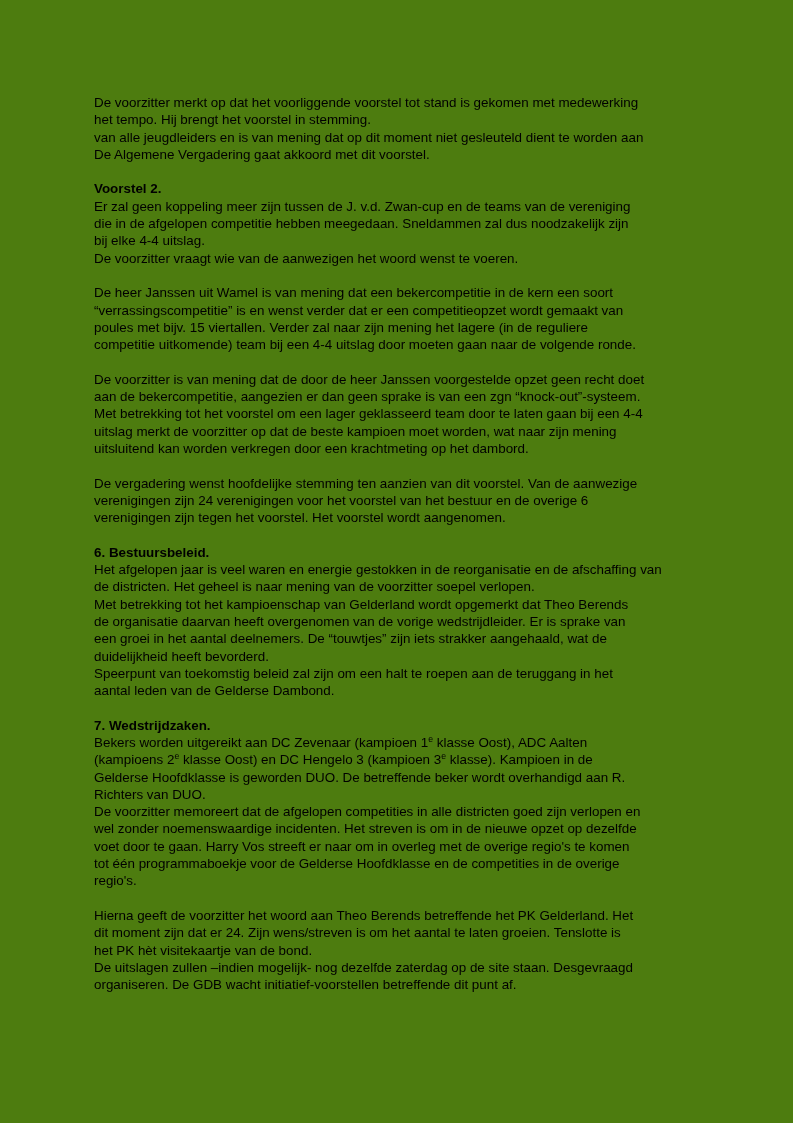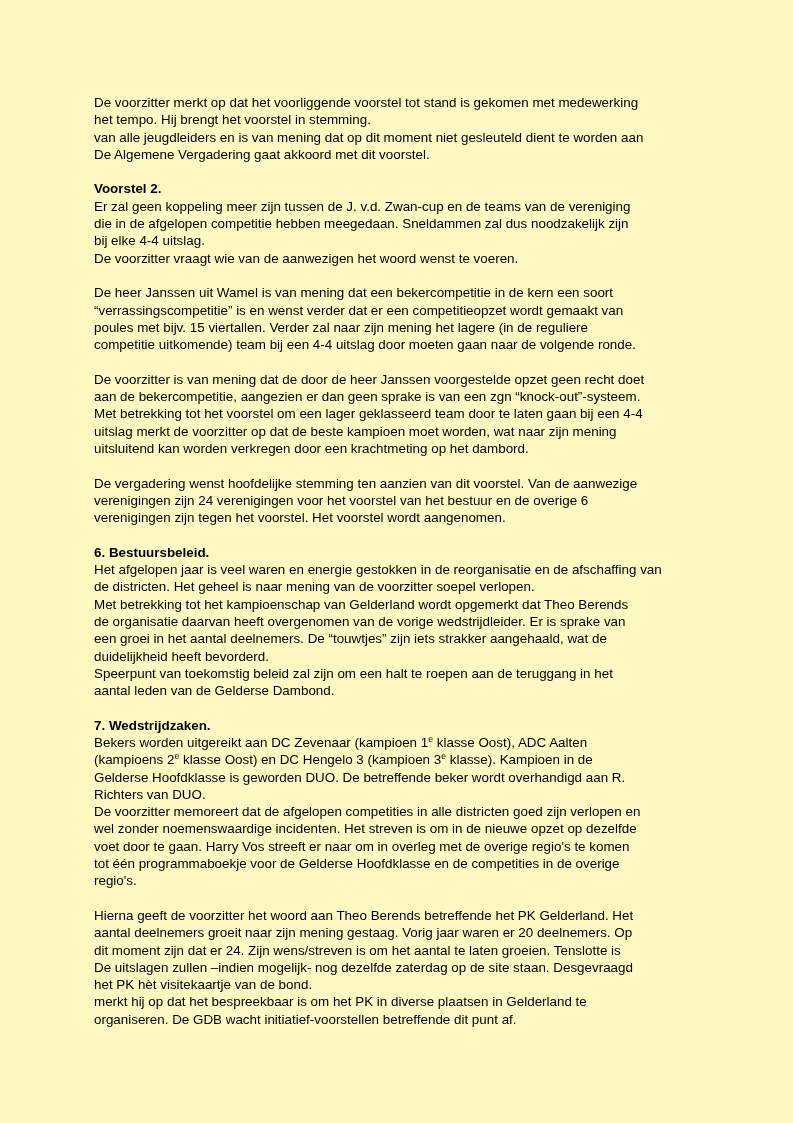--- a/index.html
+++ b/index.html
@@ -4,21 +4,21 @@
 <style>
   html, body {
     margin: 0;
     padding: 0;
     background: #ffffff;
   }
   .page {
     position: relative;
     width: 793px;
     height: 1123px;
-    background: #fef9c3;
+    background: #4d7c0f;
     overflow: hidden;
     font-family: "Liberation Sans", "DejaVu Sans", sans-serif;
     font-size: 13.4px;
     line-height: 17.3px;
     color: #000000;
   }
   .content {
     position: absolute;
     left: 94px;
     top: 94px;
@@ -102,21 +102,19 @@
         <div class="line"><span>Richters van DUO.</span></div>
         <div class="line"><span>De voorzitter memoreert dat de afgelopen competities in alle districten goed zijn verlopen en</span></div>
         <div class="line"><span>wel zonder noemenswaardige incidenten. Het streven is om in de nieuwe opzet op dezelfde</span></div>
         <div class="line"><span>voet door te gaan. Harry Vos streeft er naar om in overleg met de overige regio's te komen</span></div>
         <div class="line"><span>tot één programmaboekje voor de Gelderse Hoofdklasse en de competities in de overige</span></div>
         <div class="line"><span>regio's.</span></div>
       </div>
       <div class="gap"></div>
       <div class="block">
         <div class="line"><span>Hierna geeft de voorzitter het woord aan Theo Berends betreffende het PK Gelderland. Het</span></div>
-        <div class="line"><span>aantal deelnemers groeit naar zijn mening gestaag. Vorig jaar waren er 20 deelnemers. Op</span></div>
         <div class="line"><span>dit moment zijn dat er 24. Zijn wens/streven is om het aantal te laten groeien. Tenslotte is</span></div>
+        <div class="line"><span>het PK hèt visitekaartje van de bond.</span></div>
         <div class="line"><span>De uitslagen zullen –indien mogelijk- nog dezelfde zaterdag op de site staan. Desgevraagd</span></div>
-        <div class="line"><span>het PK hèt visitekaartje van de bond.</span></div>
-        <div class="line"><span>merkt hij op dat het bespreekbaar is om het PK in diverse plaatsen in Gelderland te</span></div>
         <div class="line"><span>organiseren. De GDB wacht initiatief-voorstellen betreffende dit punt af.</span></div>
       </div>
     </div>
 </div>
 
 </body></html>

